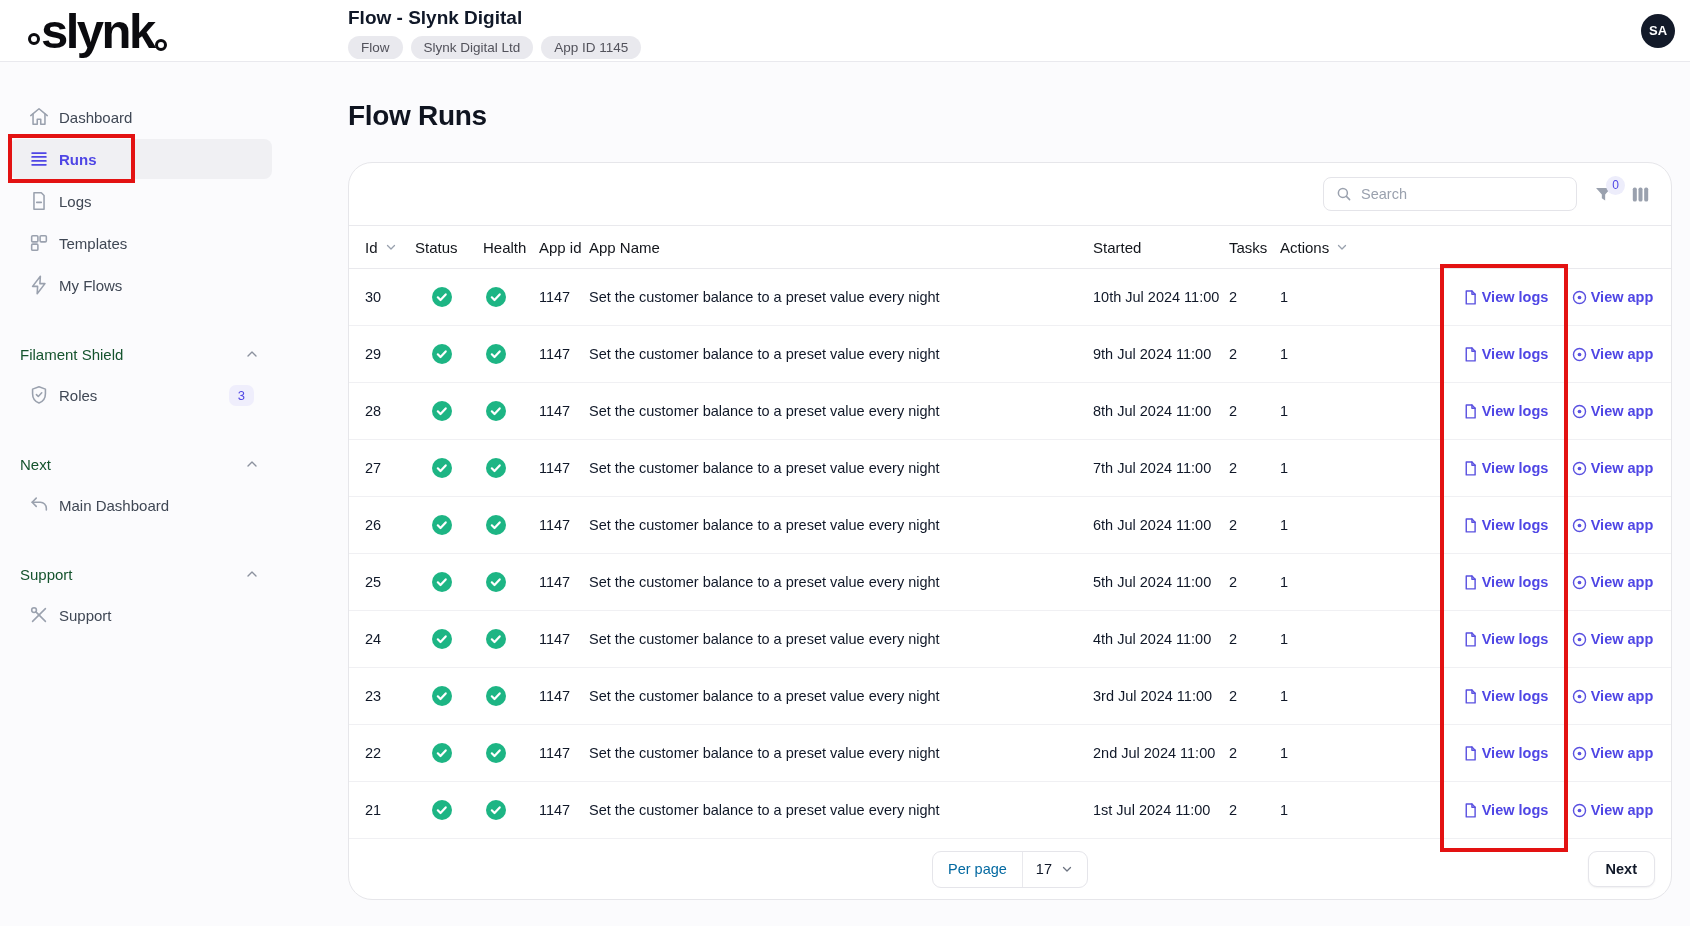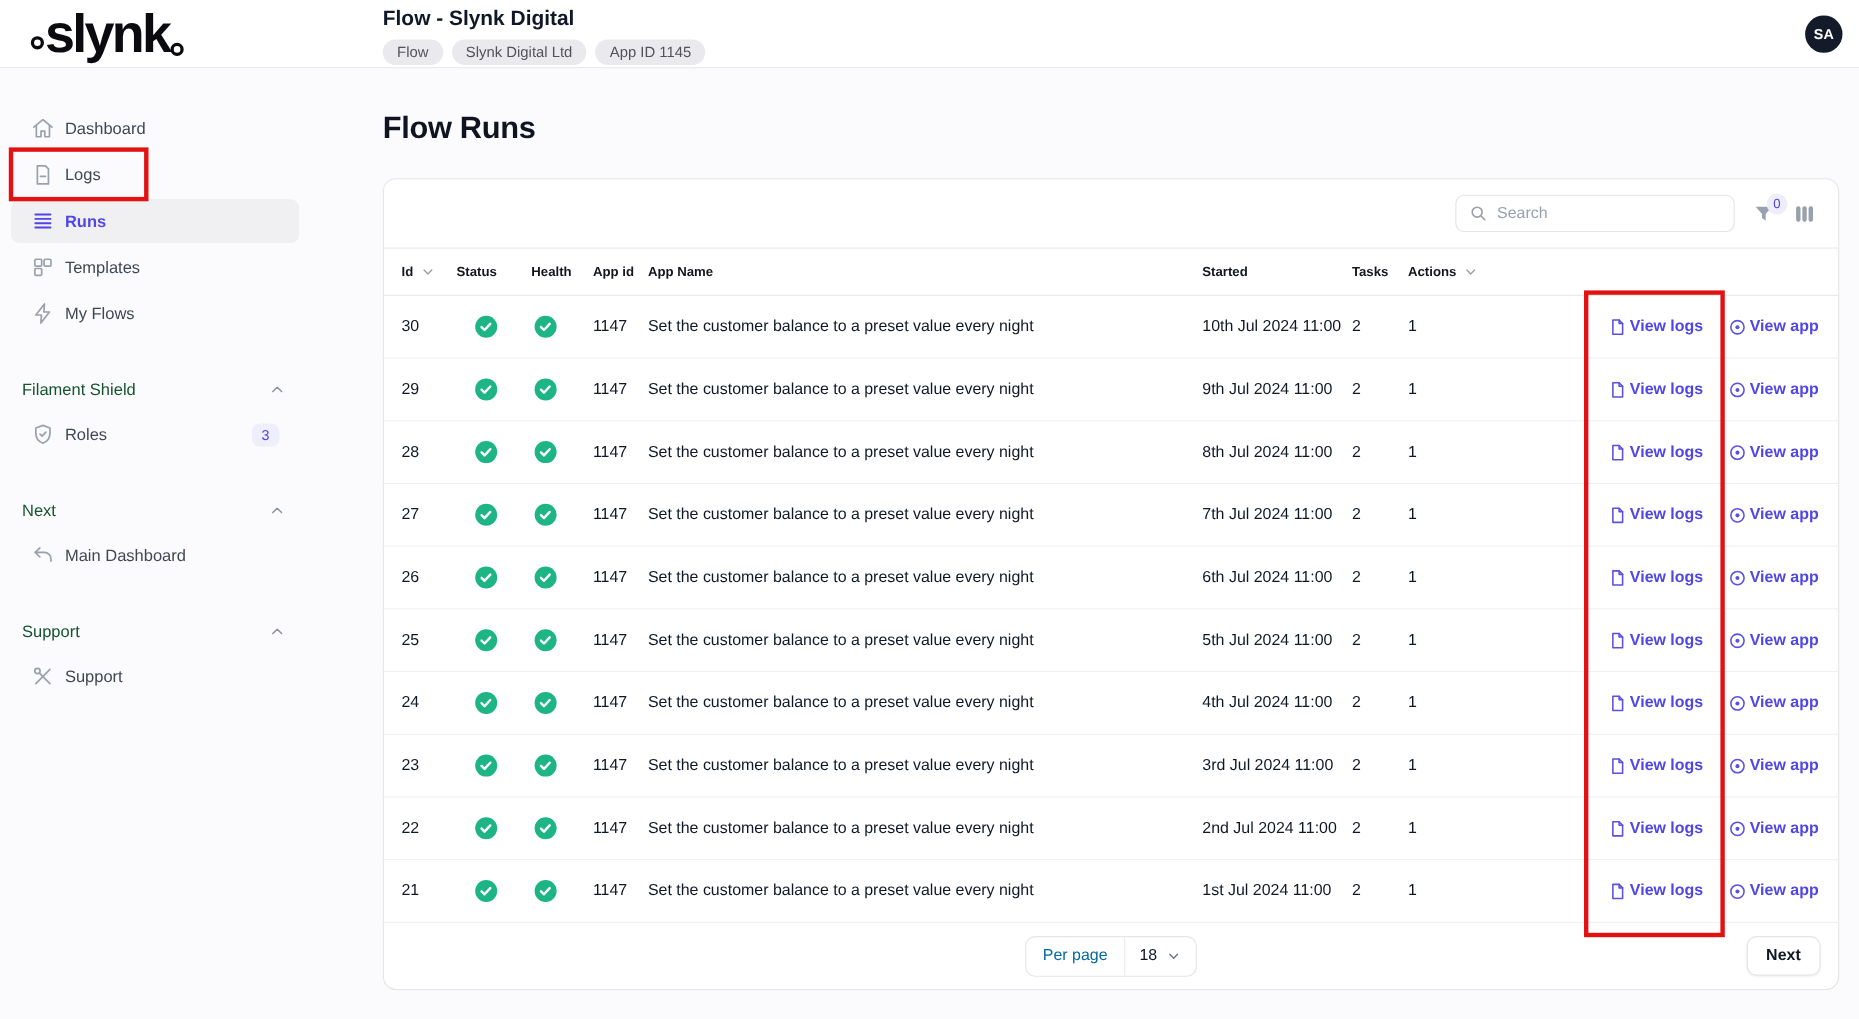--- a/index.html
+++ b/index.html
@@ -47,41 +47,41 @@
   .section { margin-top: 36px; }
   .section-header { display: flex; justify-content: space-between; align-items: center;
     padding: 0 22px 0 20px; color: #14532d; font-size: 15px; height: 26px; cursor: pointer; }
   .section-header .chev { color: #8B919E; }
   .section .nav-item { margin-top: 8px; }
 
   .main { flex: 1; padding: 0 18px 0 66px; }
   .page-title { margin-top: 38px; font-size: 28px; font-weight: 700; letter-spacing: -0.3px; color: #0F1420; height: 32px; }
 
   
-  .card { margin-top: 30px; background: #fff; border: 1px solid #E6E6EA; border-radius: 12px; }
+  .card { margin-top: 30px; background: #fff; border: 1px solid #E6E6EA; border-radius: 24px; }
   .toolbar { height: 62px; display: flex; align-items: center; justify-content: flex-end; padding: 0 20px 0 16px; gap: 16px; }
   .search-box { width: 254px; height: 34px; border: 1px solid #E4E4E9; border-radius: 8px;
     display: flex; align-items: center; gap: 8px; padding: 0 11px; background: #fff; }
   .search-box .sicon { color: #9AA1AE; }
   .search-box input { border: none; outline: none; font-size: 14.5px; width: 100%; color: #101828;
     font-family: "Liberation Sans", sans-serif; background: transparent; }
   .search-box input::placeholder { color: #9AA1AE; }
   .funnel-wrap { position: relative; cursor: pointer; }
   .funnel-badge { position: absolute; top: -8px; right: -11px; background: #EDEDFB; color: #4F46E5;
     font-size: 12px; width: 19px; height: 19px; border-radius: 50%; display: flex; align-items: center; justify-content: center; }
   .cols-icon { cursor: pointer; }
 
   
   .thead, .trow {
     display: grid;
     grid-template-columns: 50px 54px 54px 62px 500px 136px 55px 165px 128px 1fr;
     padding: 0 16px; align-items: center;
   }
   .thead { height: 44px; border-top: 1px solid #E9E9ED; border-bottom: 1px solid #E9E9ED;
-    font-weight: 700; font-size: 12px; color: #13161C; }
+    font-weight: 400; font-size: 15px; color: #13161C; }
   .th { display: flex; align-items: center; gap: 6px; }
   .th .sort { color: #98A0AD; }
   .h-health { padding-left: 14px; }
   .h-appid, .c-appid { padding-left: 16px; }
   .h-appname, .c-appname { padding-left: 4px; }
   .h-started, .c-started { padding-left: 8px; }
   .h-tasks, .c-tasks { padding-left: 8px; }
   .h-actions, .c-actions { padding-left: 4px; }
   .trow { height: 57px; border-bottom: 1px solid #F0F0F3; font-size: 14.5px; color: #101828; }
   .c-status, .c-health { display: flex; justify-content: center; }
@@ -134,39 +134,39 @@
   <div class="sidebar">
     <div class="nav-item">
       <span class="nicon">
         <svg width="22" height="22" viewBox="0 0 24 24" fill="none" stroke="currentColor" stroke-width="1.7" stroke-linecap="round" stroke-linejoin="round">
             <path d="M3 10.5L12 3l9 7.5"></path>
             <path d="M5.5 8.8V20h4.6v-5.6h3.8V20h4.6V8.8"></path>
           </svg>
       </span>
       <span>Dashboard</span>
     </div>
-    <div class="nav-item">
-      <span class="nicon">
-        <svg width="22" height="22" viewBox="0 0 24 24" fill="none" stroke="currentColor" stroke-width="1.7" stroke-linecap="round" stroke-linejoin="round">
-            <path d="M6.5 3h8l3 3v15h-11z"></path>
-            <path d="M9.5 13.5h5"></path>
-          </svg>
-      </span>
-      <span>Logs</span>
-    </div>
     <div class="nav-item active">
       <span class="nicon">
         <svg width="22" height="22" viewBox="0 0 24 24" fill="none" stroke="currentColor" stroke-width="1.9" stroke-linecap="round">
             <path d="M4.5 5.5h15"></path>
             <path d="M4.5 9.8h15"></path>
             <path d="M4.5 14.1h15"></path>
             <path d="M4.5 18.4h15"></path>
           </svg>
       </span>
       <span>Runs</span>
+    </div>
+    <div class="nav-item">
+      <span class="nicon">
+        <svg width="22" height="22" viewBox="0 0 24 24" fill="none" stroke="currentColor" stroke-width="1.7" stroke-linecap="round" stroke-linejoin="round">
+            <path d="M6.5 3h8l3 3v15h-11z"></path>
+            <path d="M9.5 13.5h5"></path>
+          </svg>
+      </span>
+      <span>Logs</span>
     </div>
     <div class="nav-item">
       <span class="nicon">
         <svg width="22" height="22" viewBox="0 0 24 24" fill="none" stroke="currentColor" stroke-width="1.7" stroke-linejoin="round">
             <rect x="4" y="4" width="6.8" height="6.8" rx="1.2"></rect>
             <rect x="13.2" y="4" width="6.8" height="6.8" rx="1.2"></rect>
             <rect x="4" y="13.2" width="6.8" height="6.8" rx="1.2"></rect>
           </svg>
       </span>
       <span>Templates</span>
@@ -771,21 +771,21 @@
         <span>View app</span>
       </span>
     </div>
   </div>
 </div>
 
       <div class="tfoot">
         <div class="per-page">
           <span class="pp-label">Per page</span>
           <span class="pp-value">
-            <span>18</span>
+            <span>17</span>
             <span class="chev">
               <svg width="14" height="14" viewBox="0 0 24 24" fill="none" stroke="currentColor" stroke-width="2.2" stroke-linecap="round" stroke-linejoin="round">
                   <path d="M6 9.5l6 6 6-6"></path>
                 </svg>
             </span>
           </span>
         </div>
         <button class="next-btn">Next</button>
       </div>
     </div>

